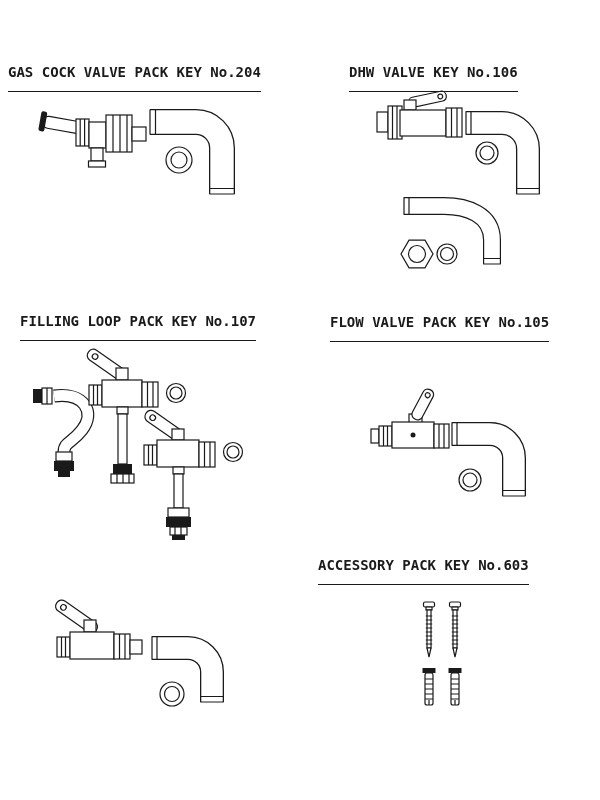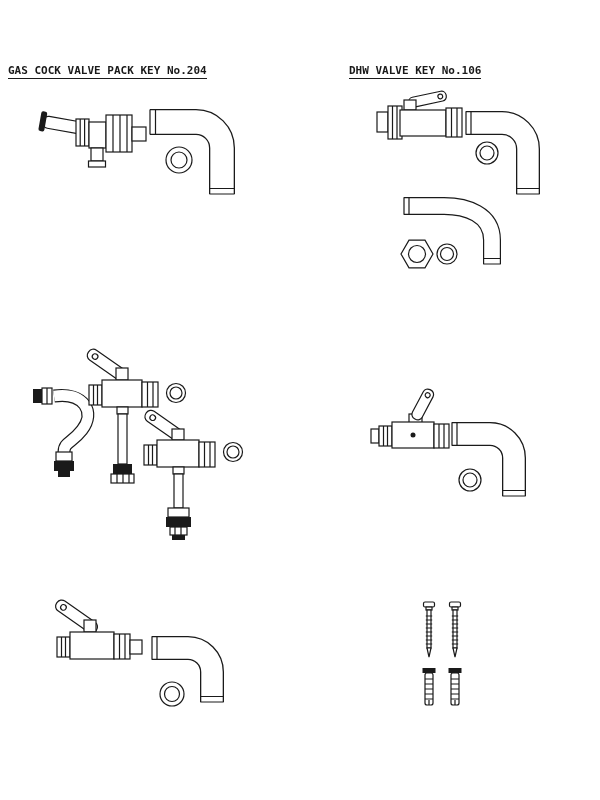--- a/index.html
+++ b/index.html
@@ -2,37 +2,40 @@
 <html><head>
 <meta charset="utf-8">
 <style>
   html,body{margin:0;padding:0;background:#fff;}
   .page{
     position:relative;width:600px;height:800px;background:#ffffff;overflow:hidden;
     font-family:"DejaVu Sans Mono","Liberation Mono",monospace;
   }
   .diagram{position:absolute;left:0;top:0;}
   .title{
-    position:absolute;font-size:11px;font-weight:bold;color:#1a1a1a;
-    border-bottom:1.5px solid #1a1a1a;padding-bottom:1px;white-space:nowrap;
+    position:absolute;font-size:14px;font-weight:bold;color:#1a1a1a;
+    border-bottom:1.5px solid #1a1a1a;padding-bottom:11px;white-space:nowrap;
     letter-spacing:0px;z-index:2;
   }
   .po{stroke:#1a1a1a;fill:none;}
   .pi{stroke:#ffffff;fill:none;}
   .ln{stroke:#1a1a1a;fill:none;stroke-width:1.2;}
   .fw{fill:#ffffff;stroke:#1a1a1a;stroke-width:1.2;}
   .dk{fill:#1a1a1a;stroke:none;}
 </style>
 </head>
 <body>
 
 <div class="page">
 
   <div class="title" style="left:8px;top:64px">GAS COCK VALVE PACK KEY No.204</div>
   <div class="title" style="left:349px;top:64px">DHW VALVE KEY No.106</div>
+  <div class="title" style="left:20px;top:313px">FILLING LOOP PACK KEY No.107</div>
+  <div class="title" style="left:330px;top:314px">FLOW VALVE PACK KEY No.105</div>
+  <div class="title" style="left:318px;top:557px">ACCESSORY PACK KEY No.603</div>
 
   <svg class="diagram" width="600" height="800" viewBox="0 0 600 800">
 
     <g>
       <g>
         <path class="po" stroke-width="26" d="M150,122 H196 A26,26 0 0 1 222,148 V194"></path>
         <path class="pi" stroke-width="23.4" d="M150,122 H196 A26,26 0 0 1 222,148 V194"></path>
         <path class="ln" d="M150,109.4 V134.6 M155.5,109.4 V134.6 M209.4,194 H234.6 M209.4,188.5 H234.6"></path>
       </g>
       <g>

